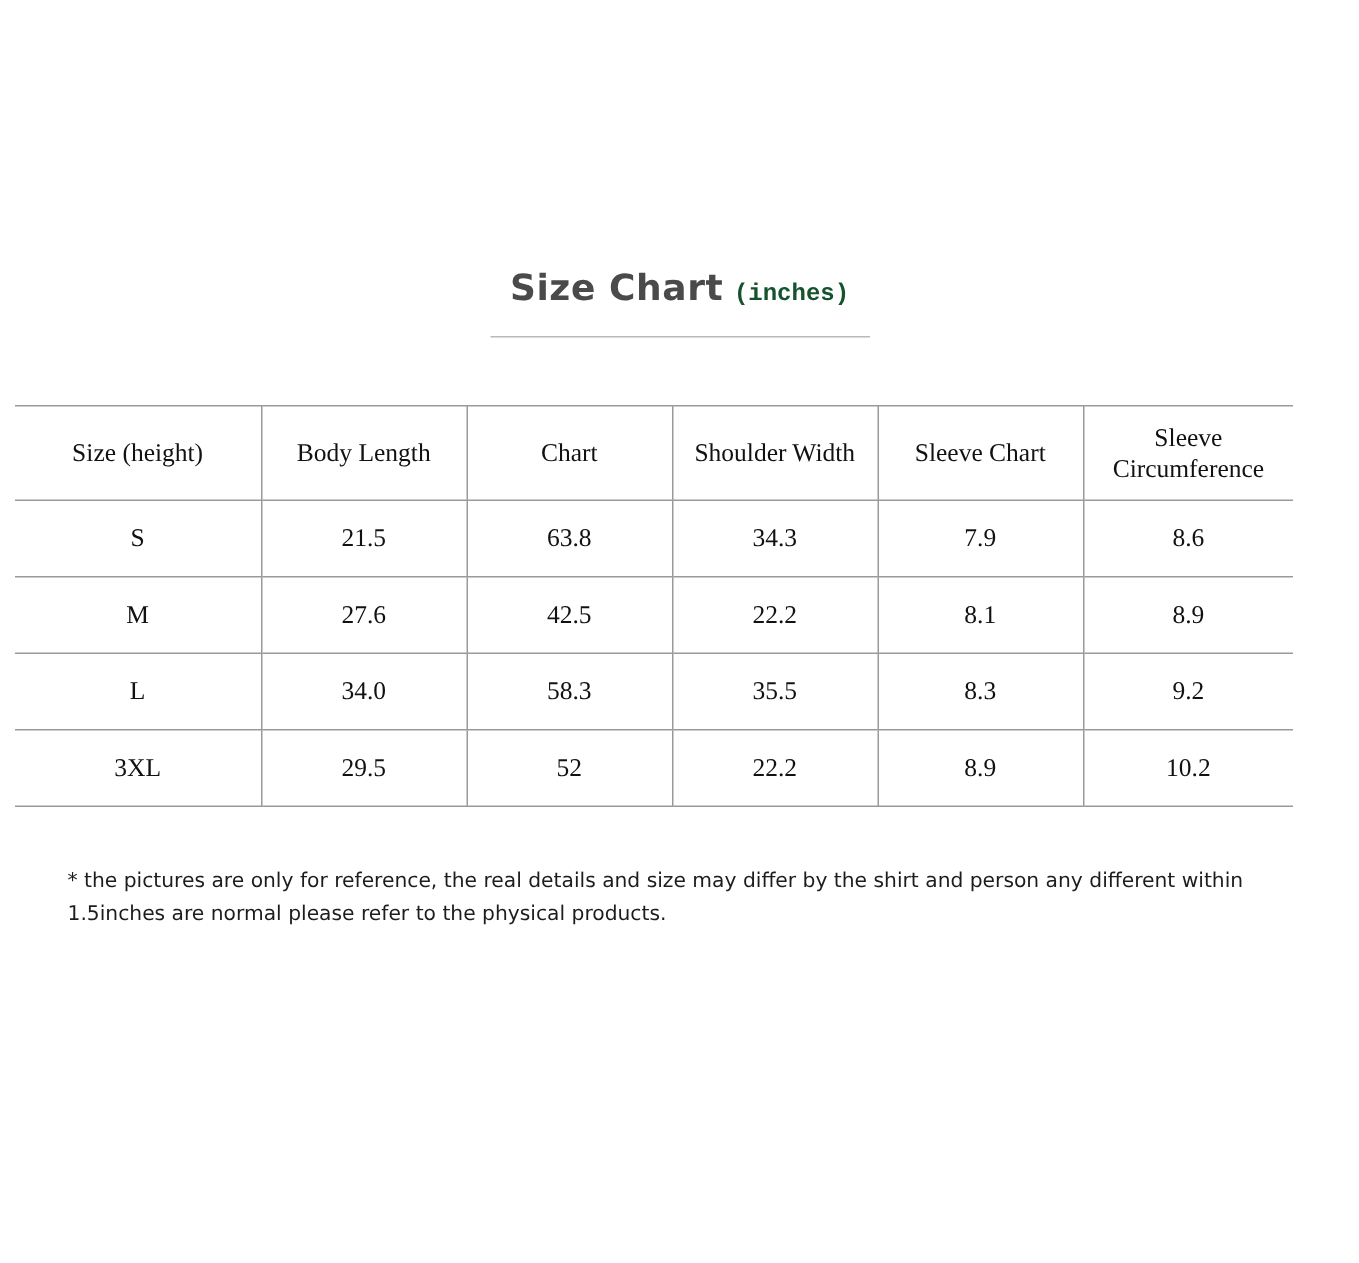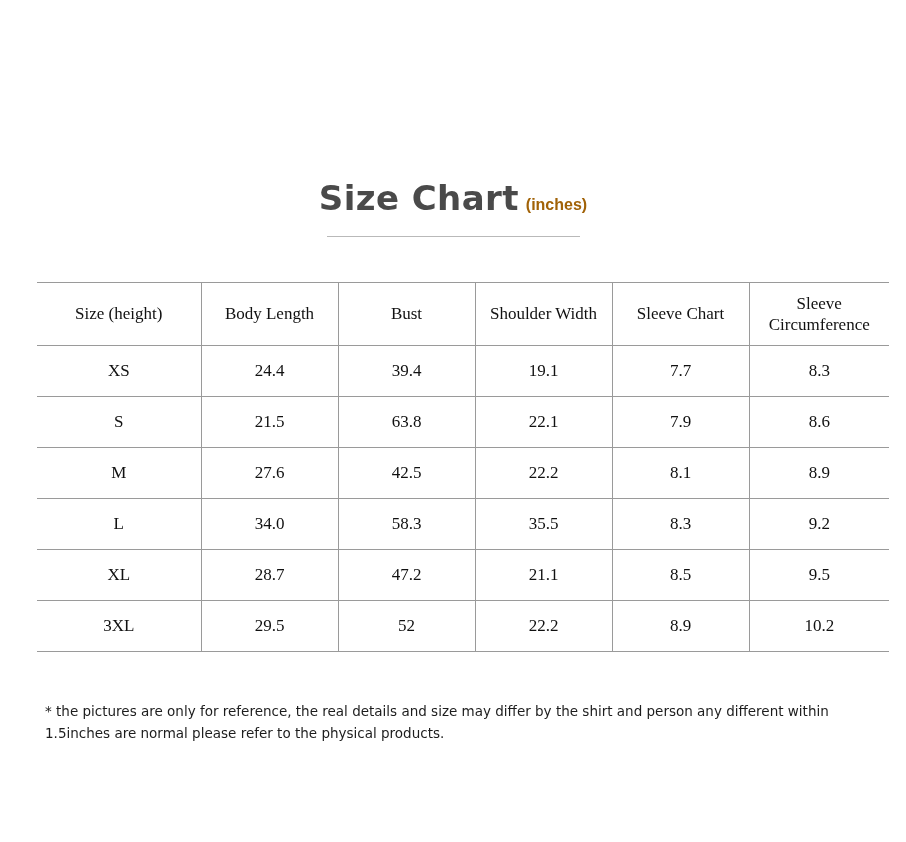--- a/index.html
+++ b/index.html
@@ -27,44 +27,44 @@
     text-align: center;
     padding-top: 178px;
   }
   .title-line {
     display: inline-block;
     white-space: nowrap;
   }
   .title-main {
     font-family: "DejaVu Sans", sans-serif;
     font-weight: bold;
-    font-size: 34px;
+    font-size: 24px;
     letter-spacing: 0.4px;
     color: #4a4a4a;
     vertical-align: baseline;
   }
   .title-sub {
-    font-family: Liberation Sans, sans-serif;
+    font-family: Liberation Mono, monospace;
     font-weight: bold;
     font-size: 16px;
-    color: #a16207;
+    color: #14532d;
     vertical-align: baseline;
     margin-left: 7px;
   }
   .title-rule {
     width: 253px;
     height: 1px;
     background: #b9b9b9;
     margin: 18px auto 0 auto;
   }
 
   
   .table-wrap {
     margin-top: 45px;
-    padding: 0 37px;
+    padding: 0 10px;
   }
   table.size-chart {
     width: 852px;
     border-collapse: collapse;
     table-layout: fixed;
   }
   table.size-chart th,
   table.size-chart td {
     border: 1px solid #9a9a9a;
     text-align: center;
@@ -95,21 +95,21 @@
   
   col.c0 { width: 164px; }
   col.c1 { width: 137px; }
   col.c2 { width: 137px; }
   col.c3 { width: 137px; }
   col.c4 { width: 137px; }
   col.c5 { width: 140px; }
 
   
   .footnote {
-    margin-top: 48px;
+    margin-top: 38px;
     padding: 0 44px 0 45px;
     font-family: "DejaVu Sans", sans-serif;
     font-size: 13.5px;
     line-height: 1.65;
     color: #1d1d1d;
     max-width: 810px;
   }
 </style>
 </head>
 <body>
@@ -130,68 +130,52 @@
           <col class="c1">
           <col class="c2">
           <col class="c3">
           <col class="c4">
           <col class="c5">
       </colgroup>
       <thead>
         <tr>
           <th>Size (height)</th>
           <th>Body Length</th>
-          <th>Bust</th>
+          <th>Chart</th>
           <th>Shoulder Width</th>
           <th>Sleeve Chart</th>
           <th>Sleeve Circumference</th>
         </tr>
       </thead>
       <tbody>
         <tr>
-          <td>XS</td>
-          <td>24.4</td>
-          <td>39.4</td>
-          <td>19.1</td>
-          <td>7.7</td>
-          <td>8.3</td>
-        </tr>
-        <tr>
           <td>S</td>
           <td>21.5</td>
           <td>63.8</td>
-          <td>22.1</td>
+          <td>34.3</td>
           <td>7.9</td>
           <td>8.6</td>
         </tr>
         <tr>
           <td>M</td>
           <td>27.6</td>
           <td>42.5</td>
           <td>22.2</td>
           <td>8.1</td>
           <td>8.9</td>
         </tr>
         <tr>
           <td>L</td>
           <td>34.0</td>
           <td>58.3</td>
           <td>35.5</td>
           <td>8.3</td>
           <td>9.2</td>
         </tr>
         <tr>
-          <td>XL</td>
-          <td>28.7</td>
-          <td>47.2</td>
-          <td>21.1</td>
-          <td>8.5</td>
-          <td>9.5</td>
-        </tr>
-        <tr>
           <td>3XL</td>
           <td>29.5</td>
           <td>52</td>
           <td>22.2</td>
           <td>8.9</td>
           <td>10.2</td>
         </tr>
       </tbody>
     </table>
   </div>

